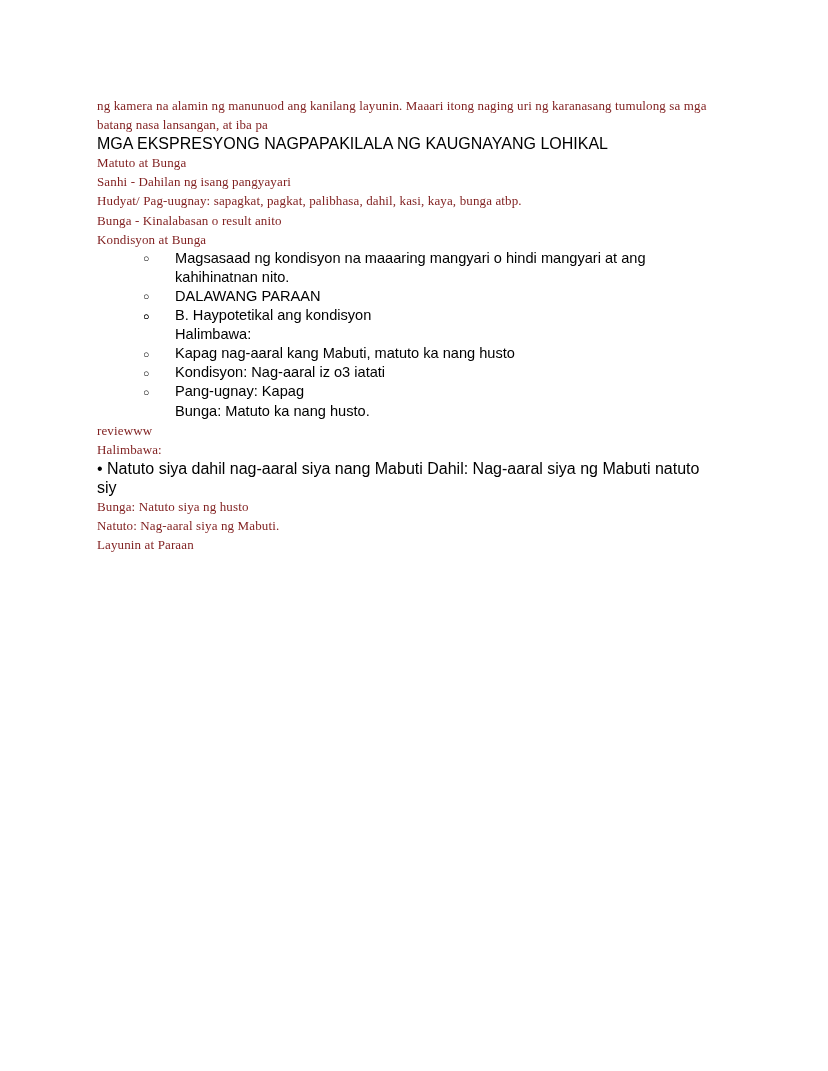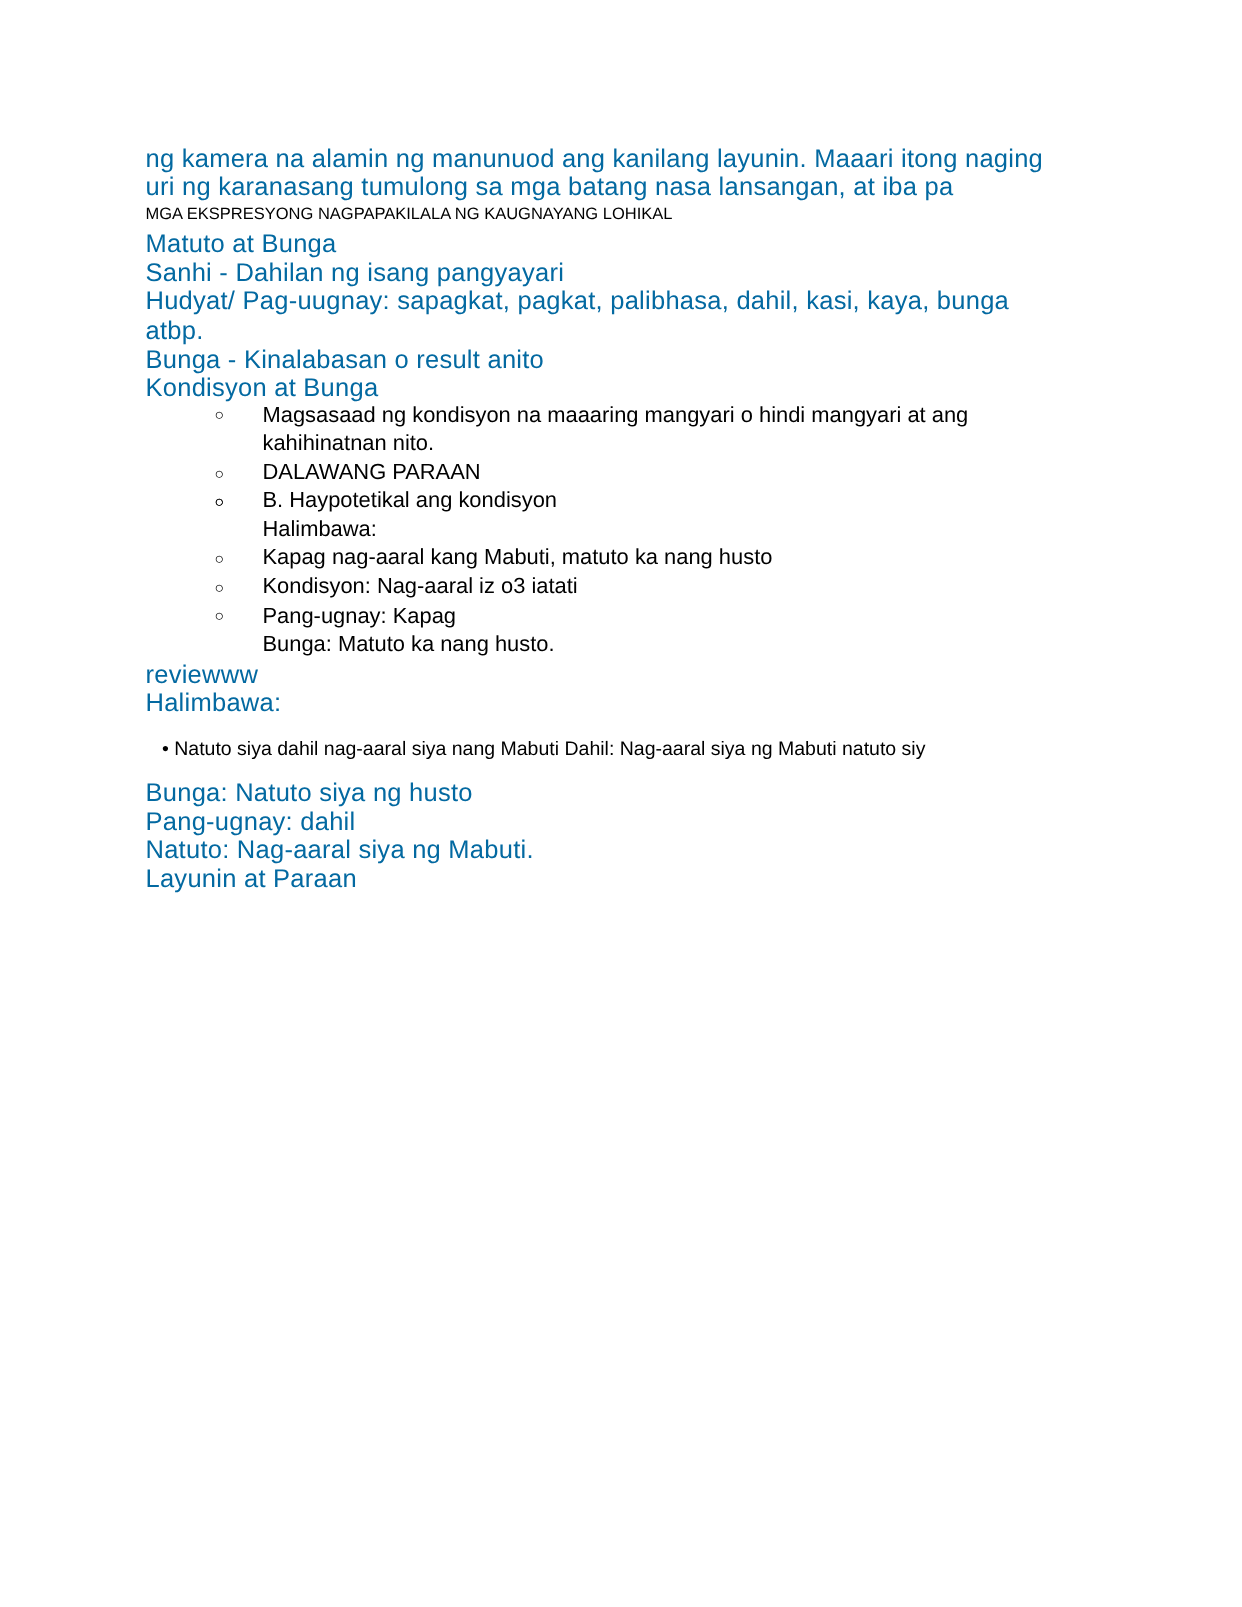--- a/index.html
+++ b/index.html
@@ -16,30 +16,31 @@
     font-family: "Liberation Sans", sans-serif;
     color: #000000;
   }
   .doc-body {
     position: absolute;
     left: 97px;
     top: 96px;
     width: 614px;
   }
   .para {
-    font-size: 17px;
+    font-size: 13px;
     line-height: 19.1px;
-    color: #0369a1;
+    color: #7f1d1d;
     margin: 0;
     text-align: left;
     white-space: normal;
     letter-spacing: 0.01em;
+    font-family: Liberation Serif, serif;
   }
   .para-upper {
-    font-size: 11px;
+    font-size: 16px;
     line-height: 19.1px;
     margin: 0;
   }
   .bullet-list {
     list-style: none;
     margin: 0;
     padding: 0;
   }
   .bullet-item {
     position: relative;
@@ -55,23 +56,23 @@
     font-size: 10.5px;
     line-height: 19.1px;
   }
   .cont-line {
     padding-left: 78px;
     font-size: 14.6px;
     line-height: 19.1px;
     margin: 0;
   }
   .inline-bullet-para {
-    font-size: 13px;
+    font-size: 16px;
     line-height: 19.1px;
-    margin: 11px;
+    margin: 0;
   }
 </style>
 </head>
 <body>
 
 <div class="page">
   <div class="doc-body">
 
     <p class="para">ng kamera na alamin ng manunuod ang kanilang layunin. Maaari itong naging uri ng karanasang tumulong sa mga batang nasa lansangan, at iba pa</p>
 
@@ -119,18 +120,17 @@
     </ul>
 
     <p class="cont-line">Bunga: Matuto ka nang husto.</p>
 
     <p class="para">reviewww</p>
     <p class="para">Halimbawa:</p>
 
     <p class="inline-bullet-para">• Natuto siya dahil nag-aaral siya nang Mabuti Dahil: Nag-aaral siya ng Mabuti natuto siy</p>
 
     <p class="para">Bunga: Natuto siya ng husto</p>
-    <p class="para">Pang-ugnay: dahil</p>
     <p class="para">Natuto: Nag-aaral siya ng Mabuti.</p>
     <p class="para">Layunin at Paraan</p>
 
   </div>
 </div>
 
 </body></html>

